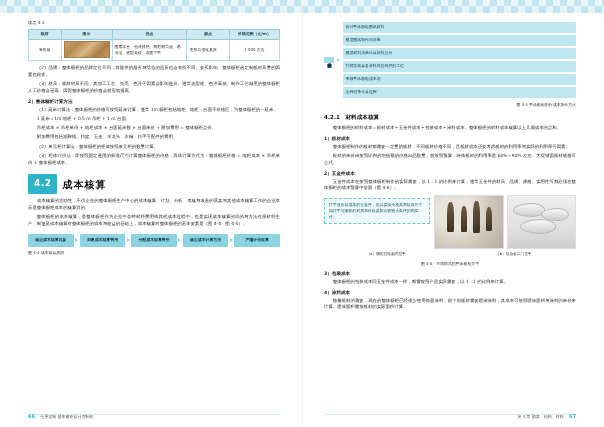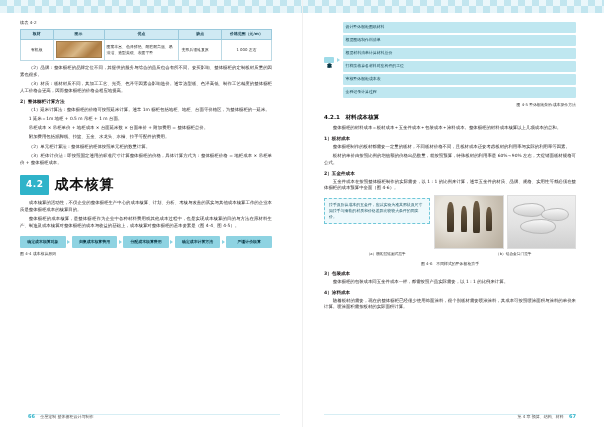--- a/index.html
+++ b/index.html
@@ -15,21 +15,21 @@
   .topband{position:absolute;left:0;top:0;width:604px;height:13px;background:#ffffff;}
   .topband .checks{position:absolute;left:0;top:0;width:604px;height:13px;
     background:
       repeating-linear-gradient(90deg,#bfe4ee 0 7px,#e9f6fa 7px 14px);
     opacity:.95;}
   .topband .checks.row2{top:6px;height:7px;
     background:repeating-linear-gradient(90deg,#e9f6fa 0 7px,#bfe4ee 7px 14px);}
   .spine{position:absolute;left:302px;top:0;bottom:0;width:1px;background:#f0f0f0;}
 
   .col{position:absolute;top:20px;width:252px;}
-  .colL{left:20px;}
+  .colL{left:28px;}
   .colR{left:324px;}
 
   .cap{font-size:4.2px;color:#333;margin:0 0 2px 0;}
   p{margin:0 0 2.4px 0;text-align:justify;}
   .ind{text-indent:8.8px;}
   .h-num{font-weight:bold;font-size:5.6px;color:#111;margin:5px 0 3px 0;}
   .h-sub{font-weight:bold;font-size:4.6px;margin:3.5px 0 1.5px 0;}
 
   
   table.tbl{border-collapse:collapse;width:100%;font-size:3.9px;}
@@ -38,21 +38,21 @@
   td.c{text-align:center;}
   .swatch{width:44px;height:15px;
     background:
       linear-gradient(135deg,#caa06a 0%,#b9894f 25%,#d9b887 50%,#ad7d45 75%,#c69a63 100%);
     border:0.4px solid #a07b4b;}
 
   
   .sec{display:flex;align-items:center;gap:5px;margin:8px 0 4px 0;}
   .sec .num{background:#2fb3c9;color:#fff;font-weight:bold;font-size:9px;
     padding:3px 6px;border-radius:1px;letter-spacing:.5px;}
-  .sec .ttl{font-size:14px;font-weight:bold;color:#111;letter-spacing:1px;}
+  .sec .ttl{font-size:10px;font-weight:bold;color:#111;letter-spacing:1px;}
 
   
   .flow{display:flex;align-items:center;justify-content:space-between;margin:6px 0 2px 0;}
   .fbox{background:#8ed3e2;color:#0d3b49;font-size:3.9px;font-weight:bold;
     padding:3.2px 2px;text-align:center;border-radius:1px;flex:1;}
   .farrow{width:0;height:0;border-top:2.6px solid transparent;border-bottom:2.6px solid transparent;
     border-left:3.6px solid #8ed3e2;margin:0 1.4px;flex:none;}
   .figcap{font-size:3.9px;color:#333;margin-top:3px;}
 
   

